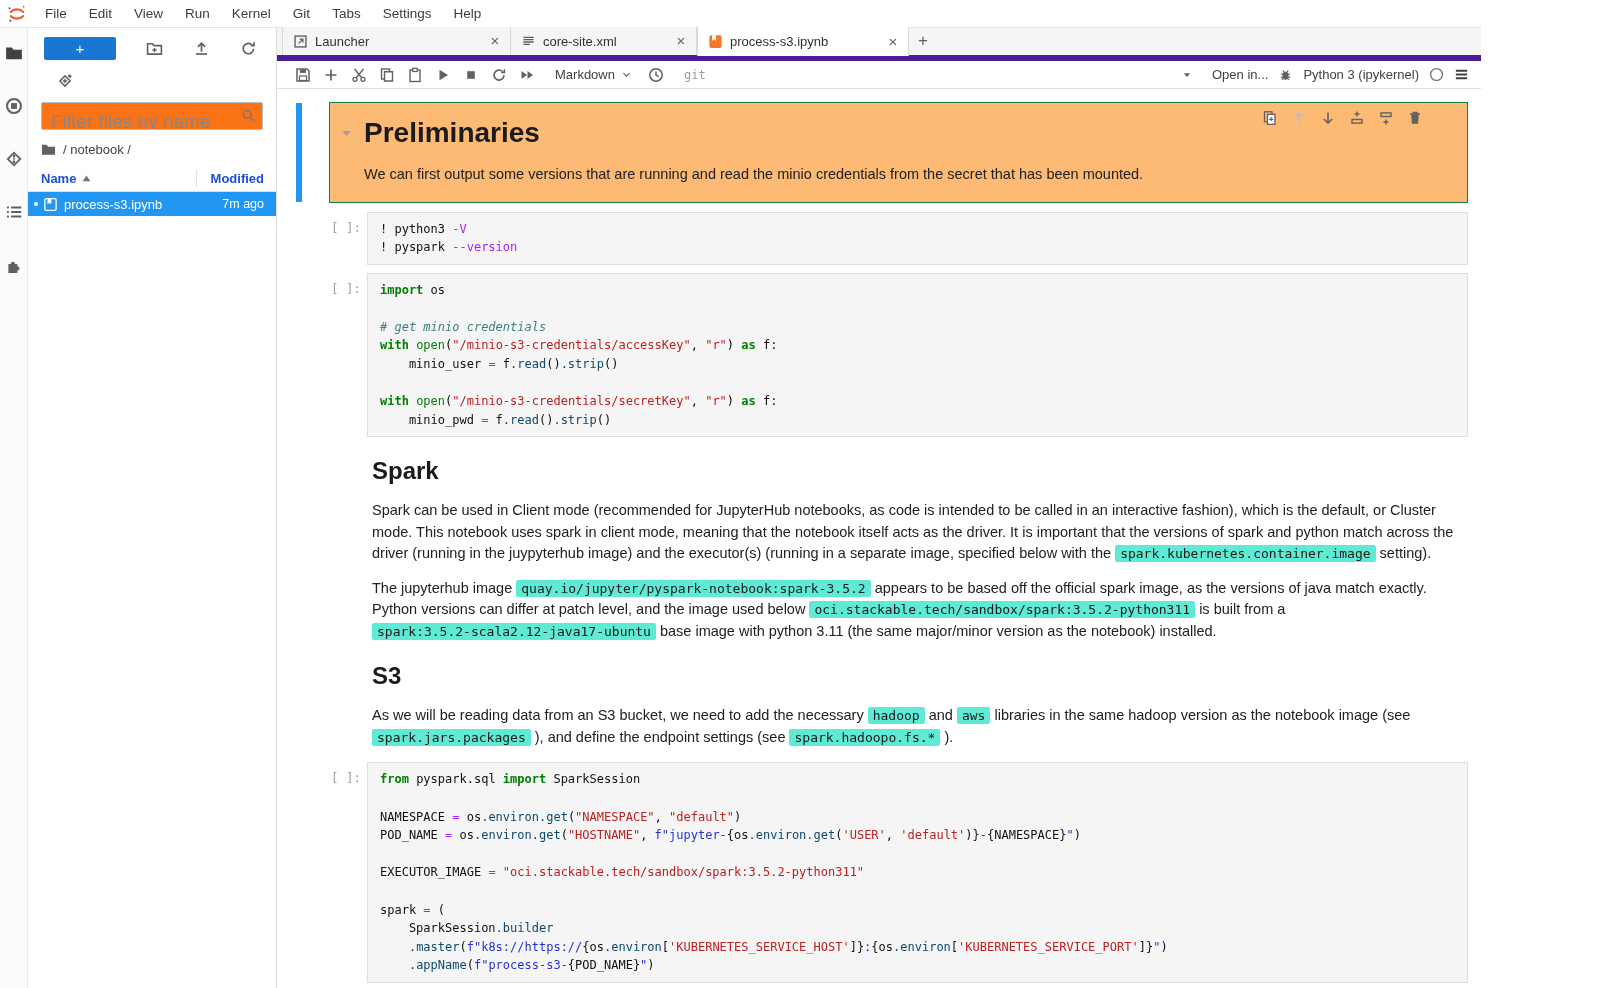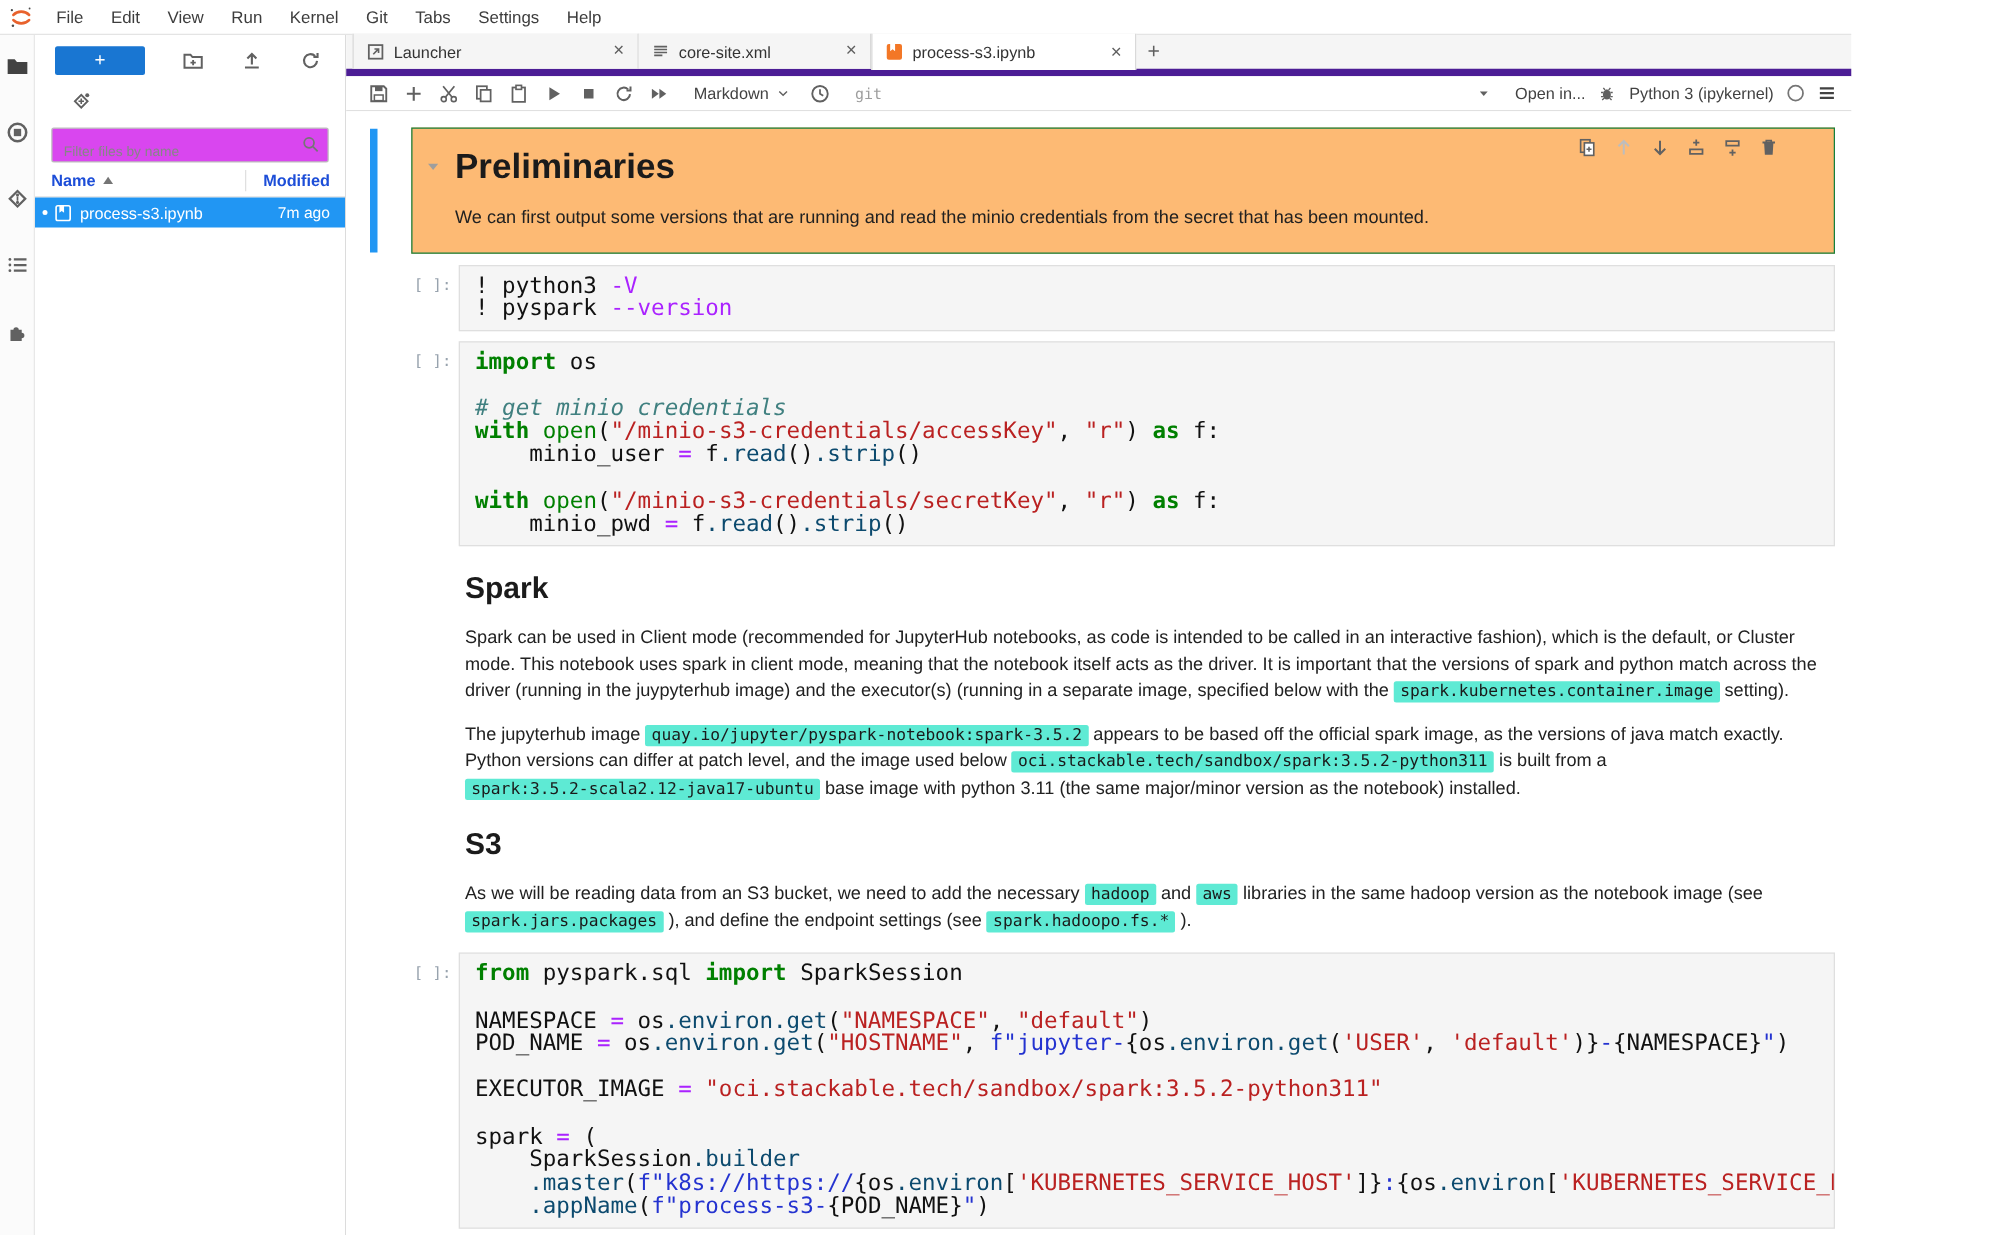--- a/index.html
+++ b/index.html
@@ -15,21 +15,21 @@
 .body{flex:1;display:flex;min-height:0;}
 .activity{width:28px;background:#fbfbfb;border-right:1px solid #e8e8e8;display:flex;flex-direction:column;align-items:center;padding-top:16px;gap:35px;flex:0 0 28px;}
 .act-icon{width:18px;height:18px;}
 
 .filepanel{width:249px;flex:0 0 249px;background:#fff;border-right:1px solid #dcdcdc;display:flex;flex-direction:column;font-size:13px;}
 .fb-toolbar{display:flex;align-items:center;padding:9px 14px 0 16px;}
 .btn-new{width:72px;height:23px;background:#1976d2;border-radius:2px;color:#fff;font-size:15px;display:flex;align-items:center;justify-content:center;border:none;}
 .fb-tool{width:17px;height:17px;margin-left:30px;}
 .fb-row2{padding:13px 0 0 29px;}
 .filter-wrap{margin:10px 13px 0 13px;position:relative;}
-.filter-input{width:100%;height:28px;border:1px solid #bdbdbd;border-radius:2px;padding:12px 28px 0 9px;font-size:11px;font-family:inherit;color:#333;background:#d946ef;}
+.filter-input{width:100%;height:28px;border:1px solid #bdbdbd;border-radius:2px;padding:12px 28px 0 9px;font-size:19px;font-family:inherit;color:#333;background:#f97316;}
 .filter-input::placeholder{color:#868686;}
 .search-ic{position:absolute;right:7px;top:6px;width:15px;height:15px;}
 .breadcrumb{display:flex;align-items:center;gap:7px;padding:11px 13px 7px 13px;color:#424242;}
 .fb-header{display:flex;align-items:stretch;border-bottom:1px solid #e0e0e0;padding:4px 0 4px 13px;color:#1d4ed8;margin-top:2px;}
 .col-name{flex:1;display:flex;align-items:center;gap:6px;font-weight:bold;}
 .col-mod-h{width:80px;text-align:right;border-left:1px solid #e0e0e0;padding:1px 12px 1px 0;font-weight:bold;}
 .file-row{display:flex;align-items:center;height:24px;background:#2196f3;color:#fff;padding:0 12px 0 6px;}
 .file-dot{width:4px;height:4px;border-radius:50%;background:#fff;margin-right:5px;}
 .file-ic{width:15px;height:15px;margin-right:6px;}
 .file-name{flex:1;}
@@ -49,21 +49,21 @@
 .tbtn{width:28px;height:22px;display:flex;align-items:center;justify-content:center;}
 .tb-icon{width:16px;height:16px;}
 .celltype{display:flex;align-items:center;font-size:13px;color:#424242;margin-left:14px;gap:6px;}
 .git-label{color:#9e9e9e;font-size:12px;font-family:"DejaVu Sans Mono",monospace;margin-left:14px;}
 .tb-right{margin-left:auto;display:flex;align-items:center;gap:10px;font-size:13px;color:#424242;}
 .openin{display:flex;align-items:center;gap:20px;}
 
 .content{flex:1;overflow:hidden;padding:13px 13px 0 52px;background:#fff;}
 .cellrow{display:flex;margin-bottom:8px;position:relative;}
 .gutter{width:38px;flex:0 0 38px;font-family:"DejaVu Sans Mono",monospace;font-size:12.5px;color:#98a3ae;padding:8px 0 0 2px;}
-.codebox{flex:1;background:#f5f5f5;border:1px solid #dfdfdf;padding:7px 12px;font-family:"DejaVu Sans Mono",monospace;font-size:18px;line-height:18.6px;color:#111;overflow:hidden;}
+.codebox{flex:1;background:#f5f5f5;border:1px solid #dfdfdf;padding:7px 12px;font-family:"DejaVu Sans Mono",monospace;font-size:12px;line-height:18.6px;color:#111;overflow:hidden;}
 .code-line{white-space:pre;}
 .tok-kw{color:#008000;font-weight:bold;}
 .tok-op{color:#aa22ff;}
 .tok-st{color:#ba2121;}
 .tok-cm{color:#408080;font-style:italic;}
 .tok-bi{color:#008000;}
 .tok-pr{color:#0c4a6e;}
 .tok-fs{color:#2433d0;}
 .md-active{position:relative;border:1px solid #15803d;background:#fdba74;padding:12px 16px 16px 34px;margin-bottom:9px;}
 .active-bar{position:absolute;left:-34px;top:0;bottom:0;width:6px;background:#2196f3;}
@@ -156,20 +156,26 @@
             <circle cx="12.8" cy="3.2" r="1.6" fill="#616161"></circle>
           </svg>
       </div>
       <div class="filter-wrap">
         <input class="filter-input" type="text" placeholder="Filter files by name" style="">
         <svg class="search-ic" viewBox="0 0 16 16">
             <circle cx="6.7" cy="6.7" r="4.2" fill="none" stroke="#757575" stroke-width="1.5"></circle>
             <path d="M10 10l4 4" stroke="#757575" stroke-width="1.5"></path>
           </svg>
       </div>
+      <div class="breadcrumb">
+        <svg width="15" height="15" viewBox="0 0 16 16">
+            <path d="M1 3h5l1.6 2H15v8.5H1z" fill="#616161"></path>
+          </svg>
+        <span>/ notebook /</span>
+      </div>
       <div class="fb-header">
         <div class="col-name">
           <span>Name</span>
           <svg width="9" height="7" viewBox="0 0 10 8">
               <polygon points="5,0.5 9.5,7 0.5,7" fill="#757575"></polygon>
             </svg>
         </div>
         <div class="col-mod-h">Modified</div>
       </div>
       <div class="file-row">

